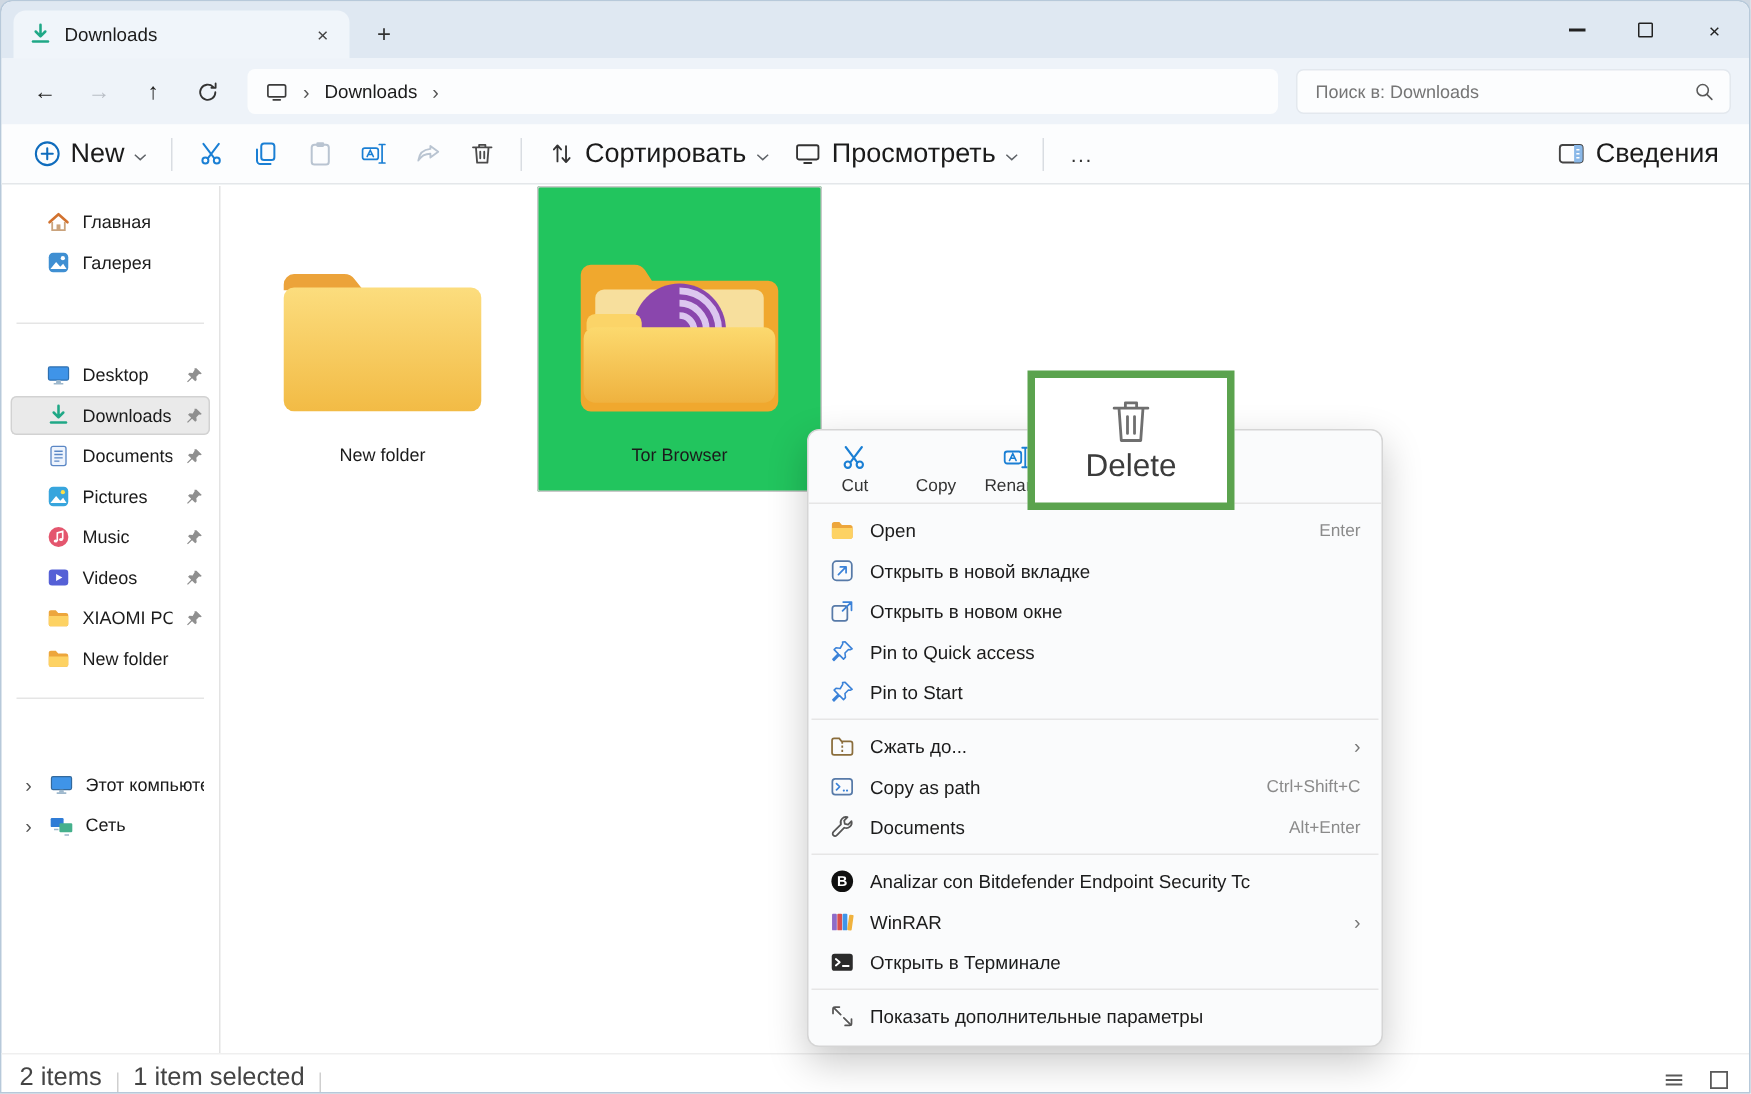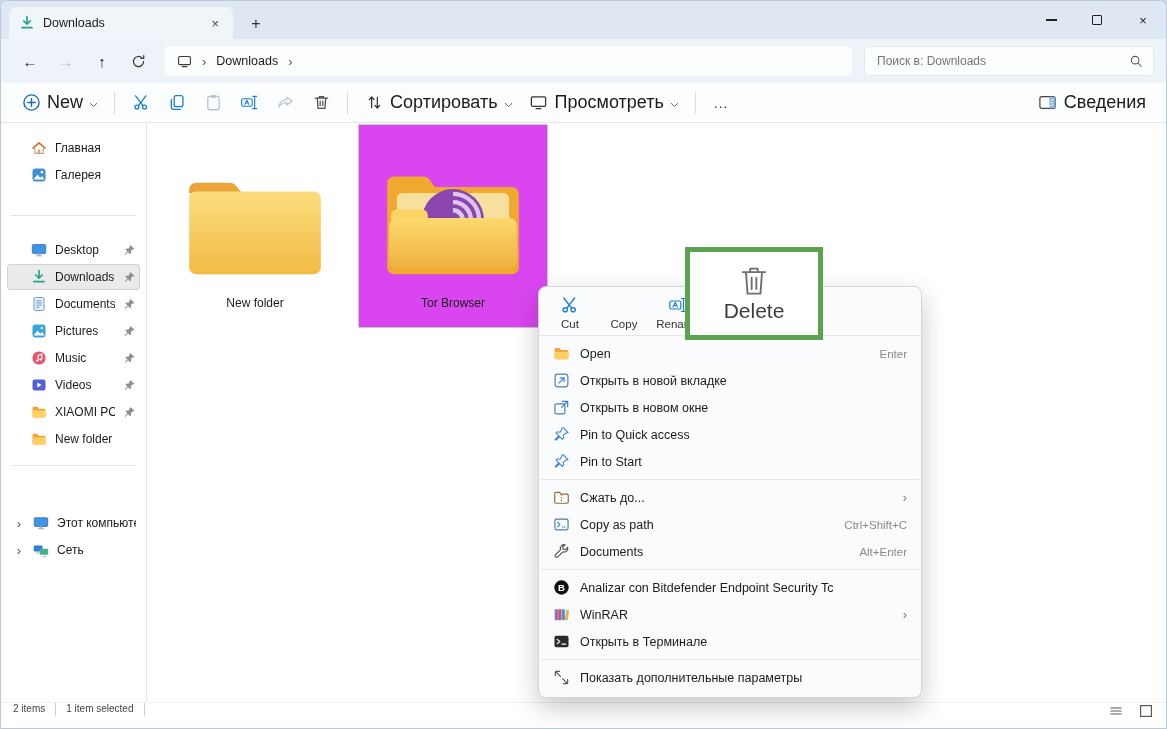--- a/index.html
+++ b/index.html
@@ -61,26 +61,26 @@
   .side-item .pin svg{width:13px;height:13px;}
   .side-item .expander{width:12px;font-size:13px;color:#555;flex:none;text-align:center;}
   .side-item.selected{background:#eaeaea;box-shadow:inset 0 0 0 1px #d2d2d2;}
   .side-sep{height:1px;background:#e5e5e5;margin:0 10px;}
   .sep1{margin-top:27px;margin-bottom:21px;}
   .sep2{margin-top:13px;margin-bottom:44px;}
   
   .content{flex:1;position:relative;}
   .tiles{position:absolute;left:13px;top:0;display:flex;gap:8px;}
   .tile{width:190px;height:204px;display:flex;flex-direction:column;align-items:center;border-radius:2px;}
-  .tile.selected{background:#d946ef;box-shadow:inset 0 0 0 1px #c9c9c9;}
+  .tile.selected{background:#22c55e;box-shadow:inset 0 0 0 1px #c9c9c9;}
   .tile .thumb{height:158px;display:flex;align-items:flex-end;justify-content:center;padding-top:22px;}
   .tile-label{margin-top:14px;font-size:12px;color:#1b1b1b;}
   
   .statusbar{position:absolute;left:0;right:0;bottom:0;height:26px;background:#fff;border-top:1px solid #efefef;
-             display:flex;align-items:flex-start;padding:0 12px;font-size:10px;color:#444;}
+             display:flex;align-items:flex-end;padding:0 12px;font-size:17px;color:#444;}
   .status-sep{width:1px;height:13px;background:#cfcfcf;margin:0 10px;}
   .status-views{margin-left:auto;display:flex;gap:14px;align-items:center;}
   .sview{width:16px;height:16px;}
   .sview svg{width:16px;height:16px;}
   
   .context-menu{position:absolute;left:537px;top:285px;width:384px;background:#fafbfc;
                 border:1px solid #d5d5d5;border-radius:8px;box-shadow:0 10px 26px rgba(0,0,0,.22);
                 z-index:5;padding-bottom:2px;}
   .quick-row{display:flex;align-items:center;padding:8px 10px 5px 10px;border-bottom:1px solid #e6e6e6;gap:12px;}
   .quick-item{width:42px;display:flex;flex-direction:column;align-items:center;gap:3px;font-size:11.5px;color:#333;}

